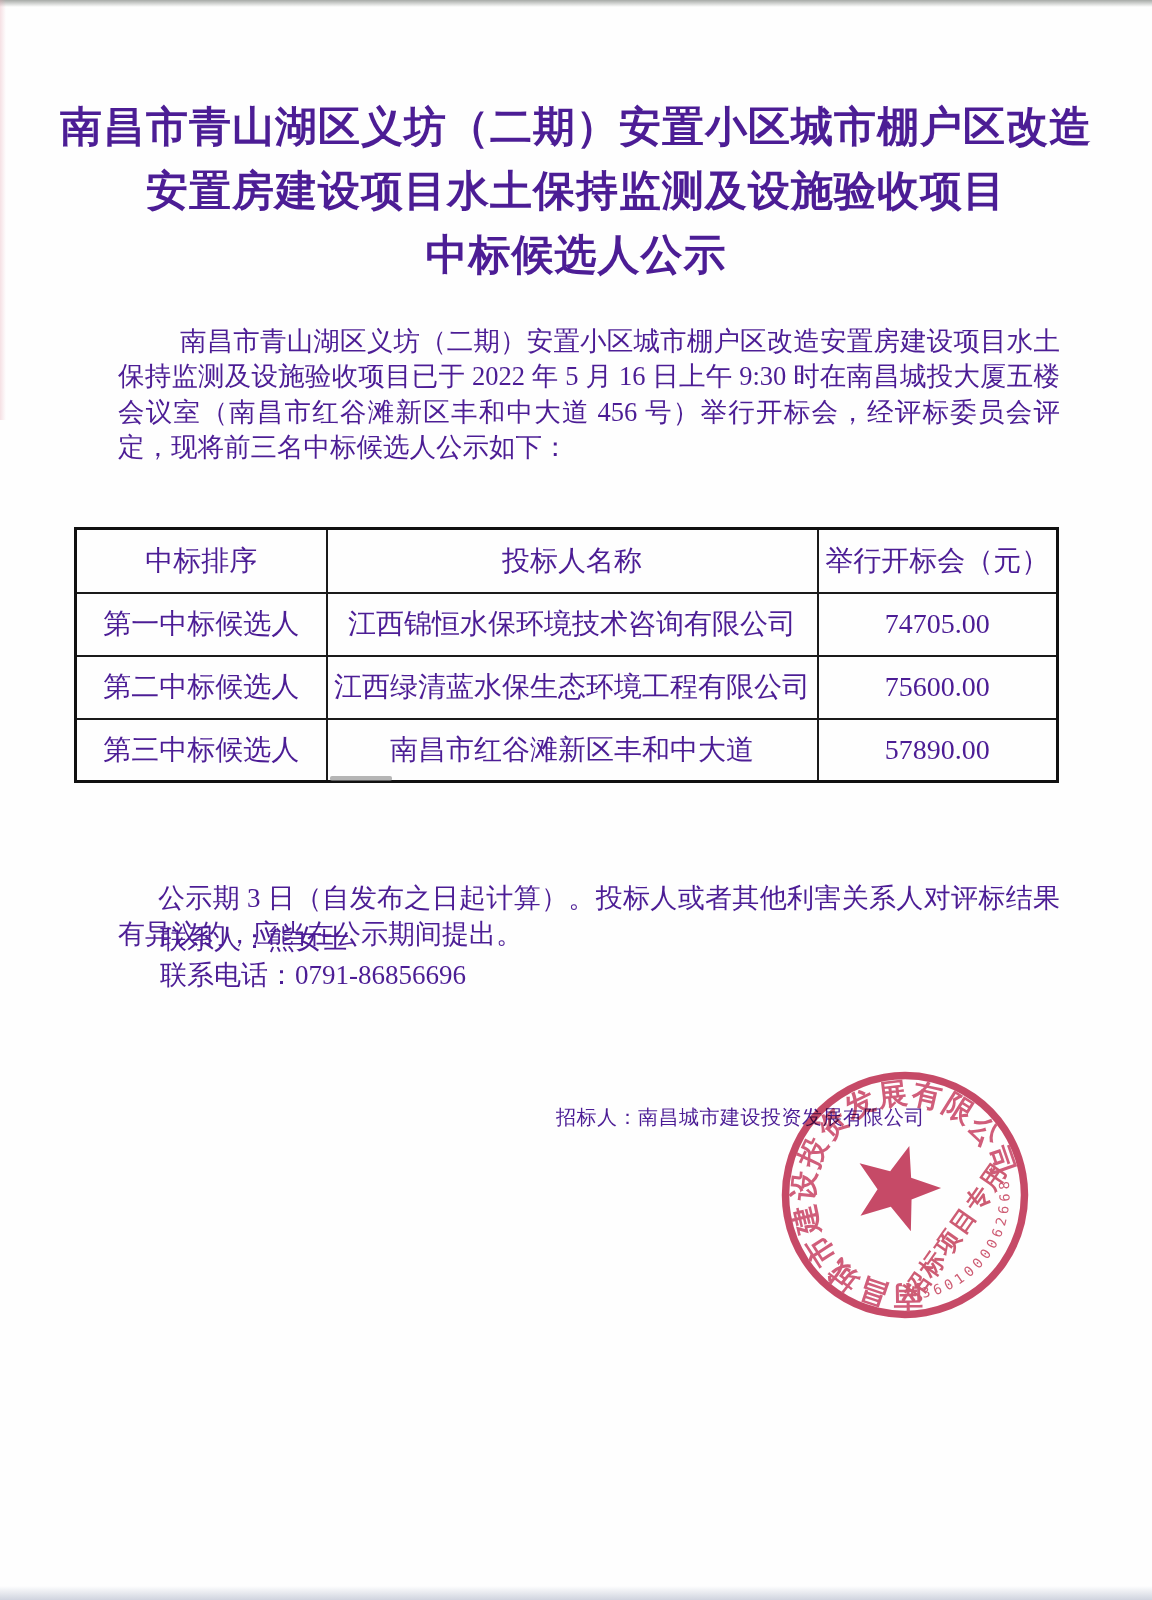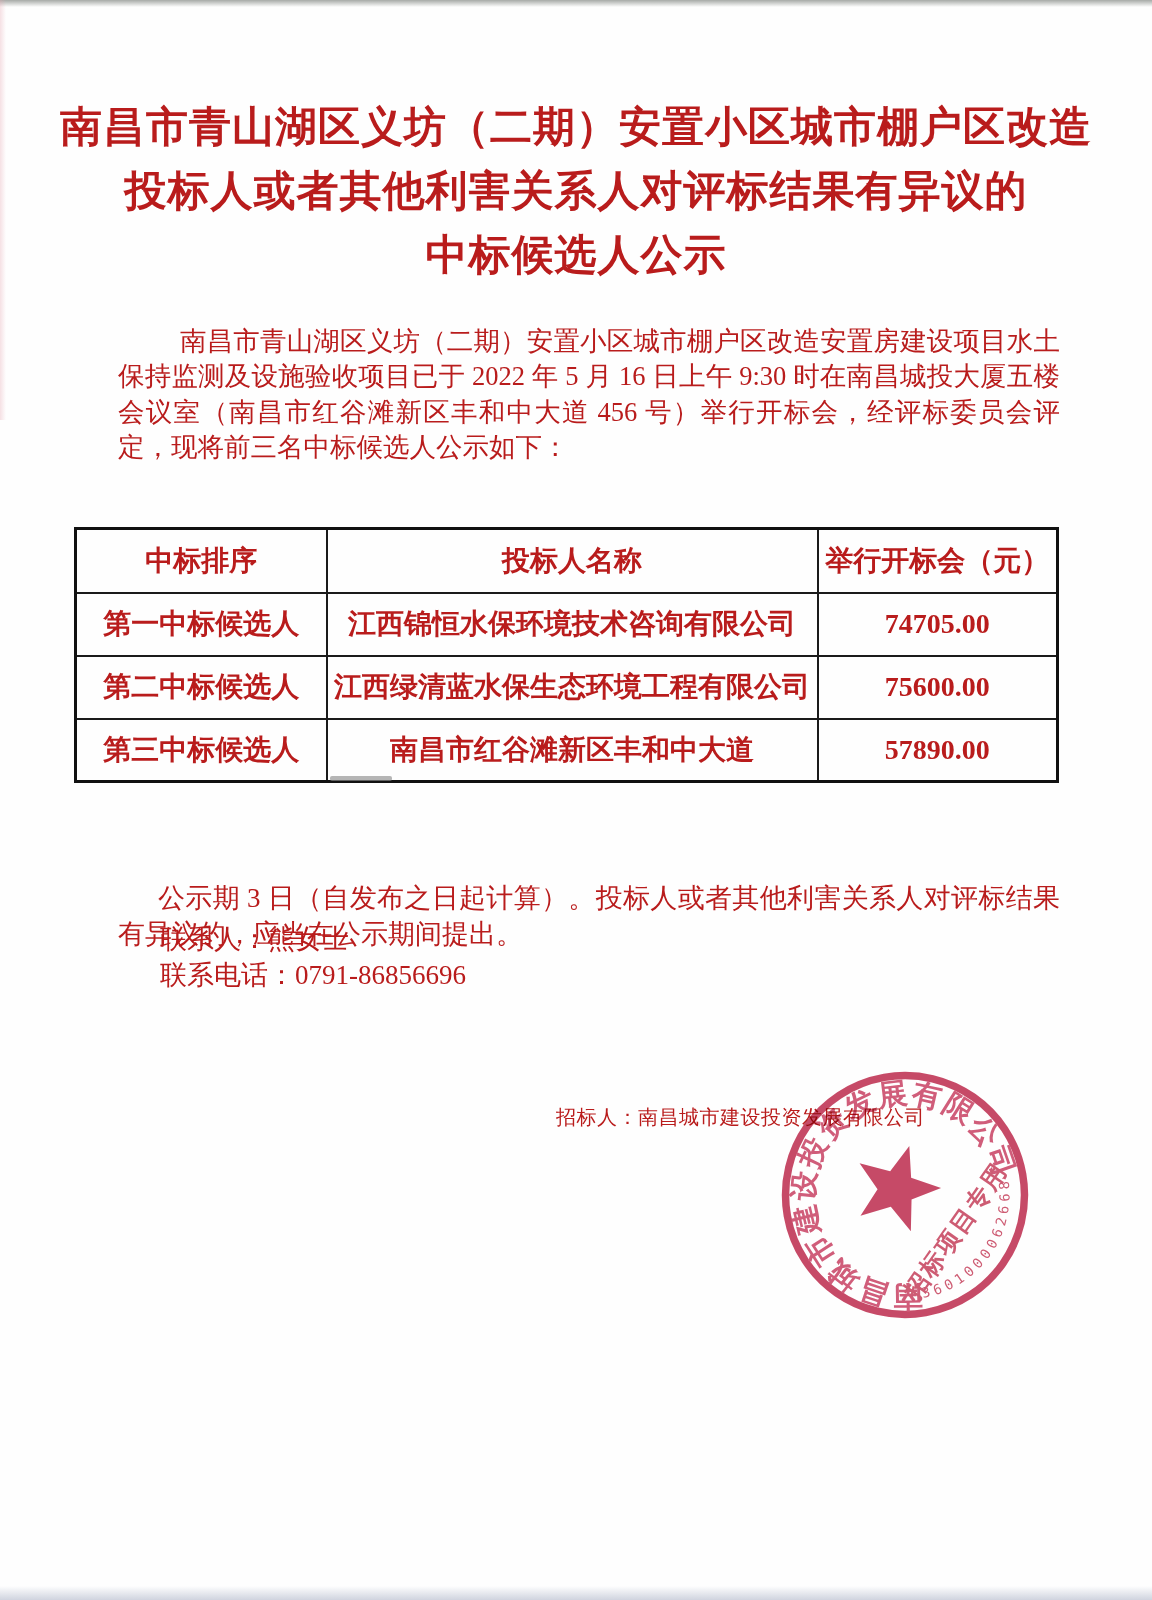--- a/index.html
+++ b/index.html
@@ -2,21 +2,21 @@
 <html><head>
 <meta charset="utf-8">
 <style>
   html,body { margin:0; padding:0; background:#e8e8e8; }
   .page {
     position:relative;
     width:1152px; height:1600px;
     margin:0 auto;
     background:#fefefe;
     overflow:hidden;
-    color:#b91c1c;
+    color:#4c1d95;
     font-family:"Liberation Serif", serif;
   }
   
   .edge-top {
     position:absolute; top:0; left:0; width:100%; height:7px;
     background:linear-gradient(to bottom, rgba(120,125,120,.65), rgba(120,125,120,0));
   }
   .edge-bottom {
     position:absolute; bottom:0; left:0; width:100%; height:14px;
     background:linear-gradient(to top, rgba(150,160,185,.45), rgba(150,160,185,0));
@@ -53,21 +53,21 @@
     position:absolute; top:527px; left:74px;
     border-collapse:collapse;
     table-layout:fixed;
     width:982px;
     font-size:28px;
   }
   .bid-table th, .bid-table td {
     border:2px solid #1a1a1a;
     text-align:center;
     vertical-align:middle;
-    font-weight:bold;
+    font-weight:normal;
     padding:0 4px;
     overflow:hidden;
     white-space:nowrap;
   }
   .bid-table tr.hdr  { height:64px; }
   .bid-table tr.row  { height:63px; }
   .bid-table { border:3px solid #111; }
   .col-rank   { width:251px; }
   .col-bidder { width:491px; }
   .col-price  { width:240px; }
@@ -107,21 +107,21 @@
 <body>
 
 <div class="page">
 
   <div class="edge-top"></div>
   <div class="edge-left"></div>
   <div class="edge-bottom"></div>
 
   <div class="title-block">
     <div>南昌市青山湖区义坊（二期）安置小区城市棚户区改造</div>
-    <div>投标人或者其他利害关系人对评标结果有异议的</div>
+    <div>安置房建设项目水土保持监测及设施验收项目</div>
     <div>中标候选人公示</div>
   </div>
 
   <p class="intro">南昌市青山湖区义坊（二期）安置小区城市棚户区改造安置房建设项目水土保持监测及设施验收项目已于 2022 年 5 月 16 日上午 9:30 时在南昌城投大厦五楼会议室（南昌市红谷滩新区丰和中大道 456 号）举行开标会，经评标委员会评定，现将前三名中标候选人公示如下：</p>
 
   <table class="bid-table">
     <colgroup>
       <col class="col-rank">
         <col class="col-bidder">
         <col class="col-price">

